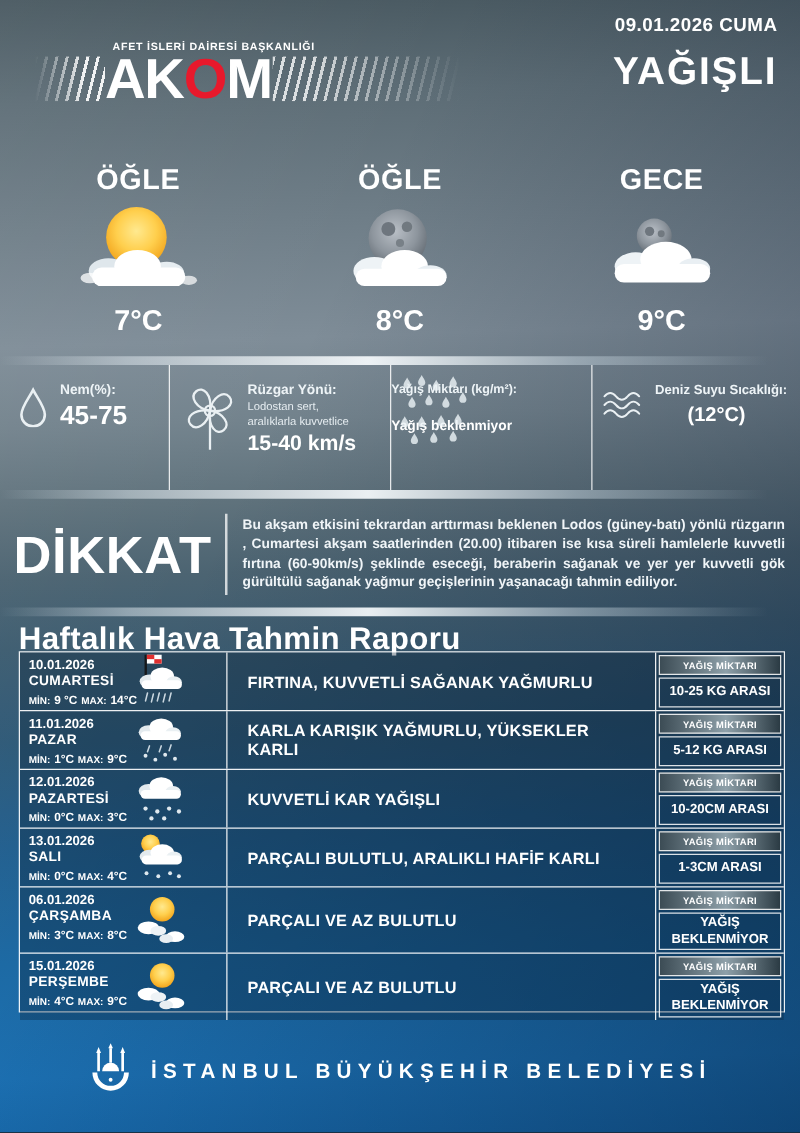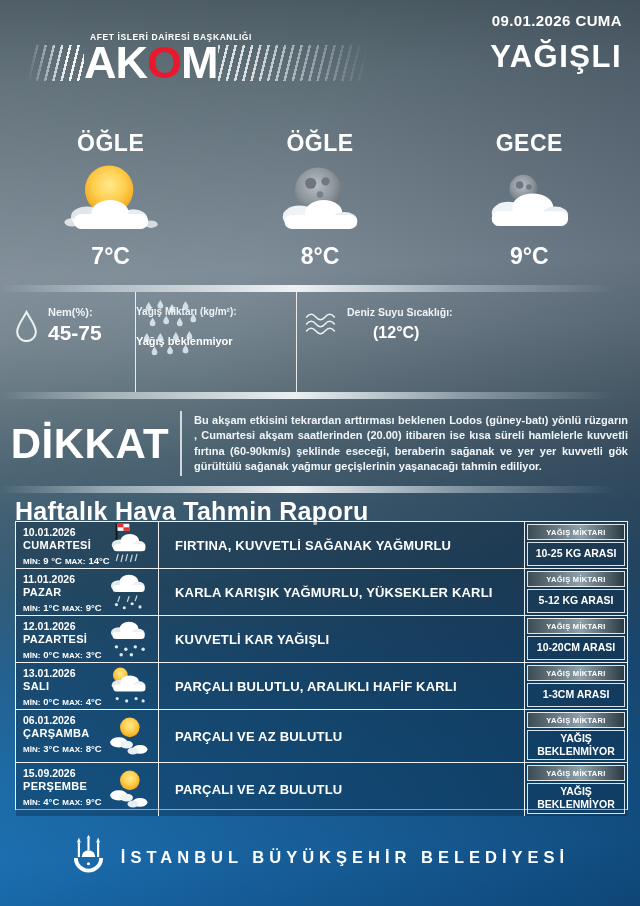--- a/index.html
+++ b/index.html
@@ -60,21 +60,21 @@
   .s4 .s-big{font-size:16px;font-weight:700;margin-top:6px;margin-left:26px;}
   
   .warn{height:85px;display:flex;align-items:center;padding-top:2px;}
   .warn-title{width:180px;text-align:center;font-size:42px;font-weight:800;letter-spacing:.5px;}
   .warn-text{flex:1;border-left:2px solid rgba(255,255,255,.75);padding:2px 12px 2px 12px;
     font-size:11px;font-weight:600;line-height:1.4;text-align:justify;color:#f0f5f8;}
   
   .weekly-title{font-size:25px;font-weight:800;padding:4px 0 0 15px;height:31px;letter-spacing:.3px;}
   .wtable{position:absolute;left:15px;right:12px;top:521px;height:287px;
     border:1.5px solid rgba(255,255,255,.92);display:grid;grid-template-rows:repeat(6,1fr);}
-  .wrow{display:grid;grid-template-columns:142px 1fr 103px;background:rgba(8,32,54,.34);}
+  .wrow{display:grid;grid-template-columns:142px 1fr 103px;background:rgba(8,32,54,.34);gap:23px;}
   .wrow + .wrow{border-top:1.5px solid rgba(255,255,255,.92);}
   .wcell + .wcell{border-left:1.5px solid rgba(255,255,255,.92);}
   .wday{position:relative;padding:4px 0 2px 7px;box-sizing:border-box;}
   .wdate{font-size:10.5px;font-weight:600;}
   .wname{font-size:11px;font-weight:700;margin-top:1px;letter-spacing:.3px;}
   .wminmax{font-size:8px;font-weight:700;margin-top:4px;display:flex;align-items:baseline;gap:3px;}
   .wminmax .deg{font-size:9.5px;}
   .wicon{position:absolute;right:3px;top:50%;transform:translateY(-50%);width:52px;height:44px;}
   .wforecast{display:flex;align-items:center;padding-left:16px;font-size:13px;font-weight:700;letter-spacing:.2px;}
   .wamount{display:flex;flex-direction:column;box-sizing:border-box;padding:2px;justify-content:space-between;}
@@ -307,20 +307,33 @@
   <div class="stats">
     <div class="stat s1">
       <svg>
           <use href="#ic-droplet"></use>
         </svg>
       <div>
         <div class="s-label">Nem(%):</div>
         <div class="s-big">45-75</div>
       </div>
     </div>
+    <div class="stat s2">
+      <svg>
+          <use href="#ic-pinwheel"></use>
+        </svg>
+      <div>
+        <div class="s-label">Rüzgar Yönü:</div>
+        <div class="s-desc">
+          <span>Lodostan sert,</span><br>
+          <span>aralıklarla kuvvetlice</span>
+        </div>
+        <div class="s-big">15-40 km/s</div>
+      </div>
+    </div>
     <div class="stat s3">
       <svg class="rain-svg">
           <use href="#ic-rain"></use>
         </svg>
       <div class="s-inner">
         <div class="s-label">Yağış Miktarı (kg/m²):</div>
         <div class="s-val">Yağış beklenmiyor</div>
       </div>
     </div>
     <div class="stat s4">
@@ -447,21 +460,21 @@
       </div>
       <div class="wcell wforecast">PARÇALI VE AZ BULUTLU</div>
       <div class="wcell wamount">
         <div class="chip">YAĞIŞ MİKTARI</div>
         <div class="amount-box">YAĞIŞ BEKLENMİYOR</div>
       </div>
     </div>
 
     <div class="wrow">
       <div class="wcell wday">
-        <div class="wdate">15.09.2026</div>
+        <div class="wdate">15.01.2026</div>
         <div class="wname">PERŞEMBE</div>
         <div class="wminmax">
           <span>MİN:</span>
             <span class="deg">4°C</span>
           <span>MAX:</span>
             <span class="deg">9°C</span>
         </div>
         <svg class="wicon">
             <use href="#ti-sun-clouds"></use>
           </svg>

